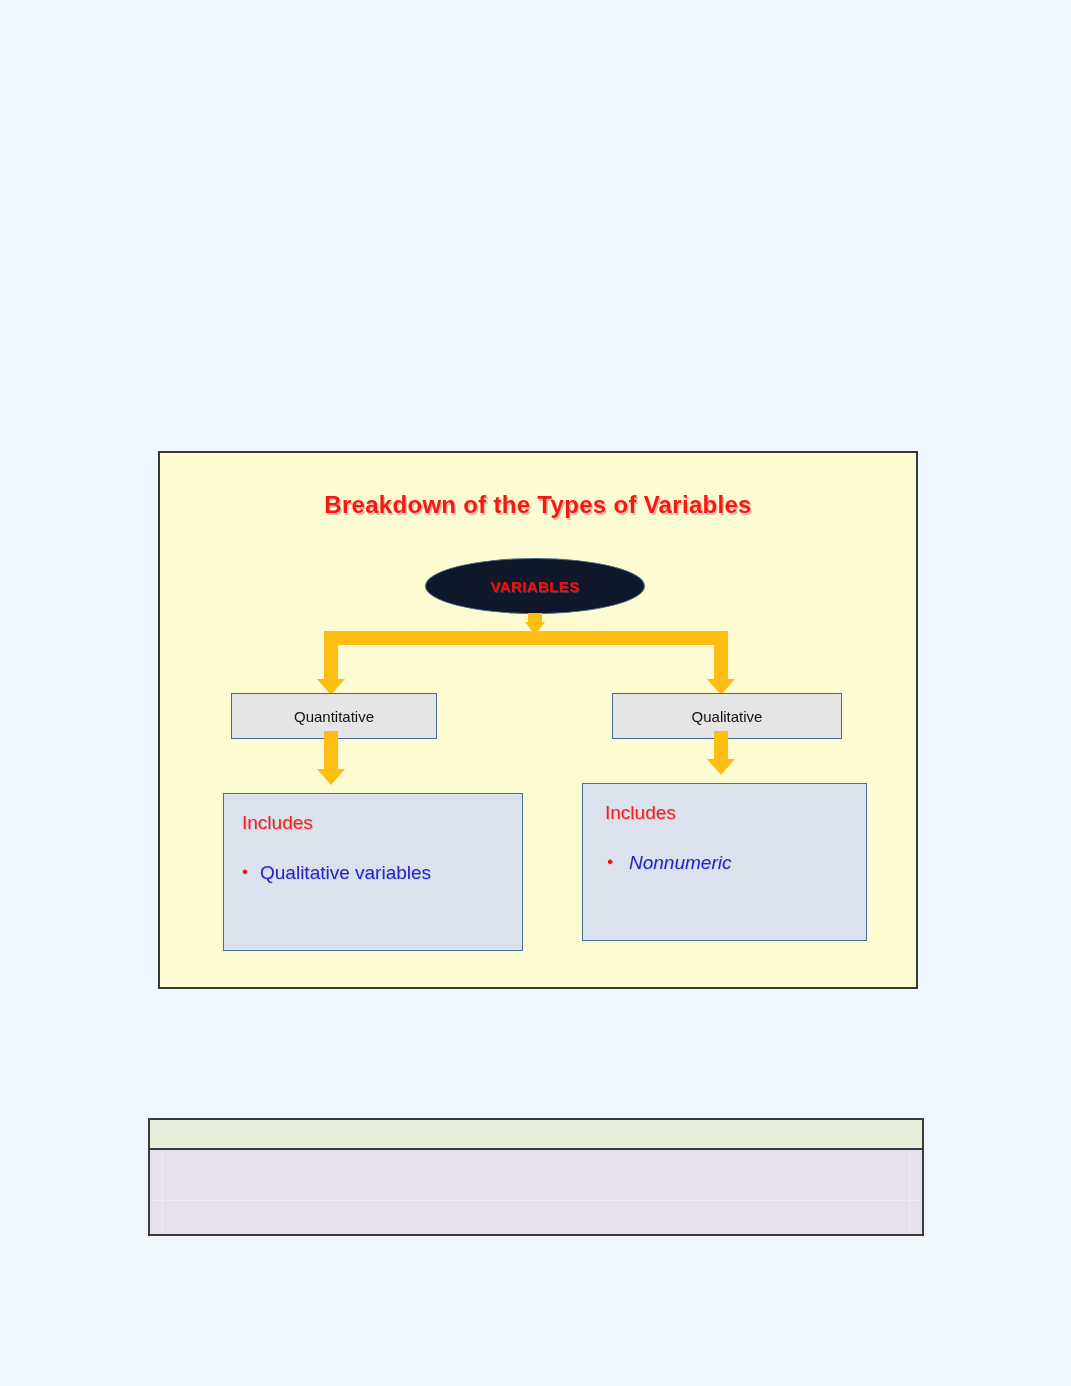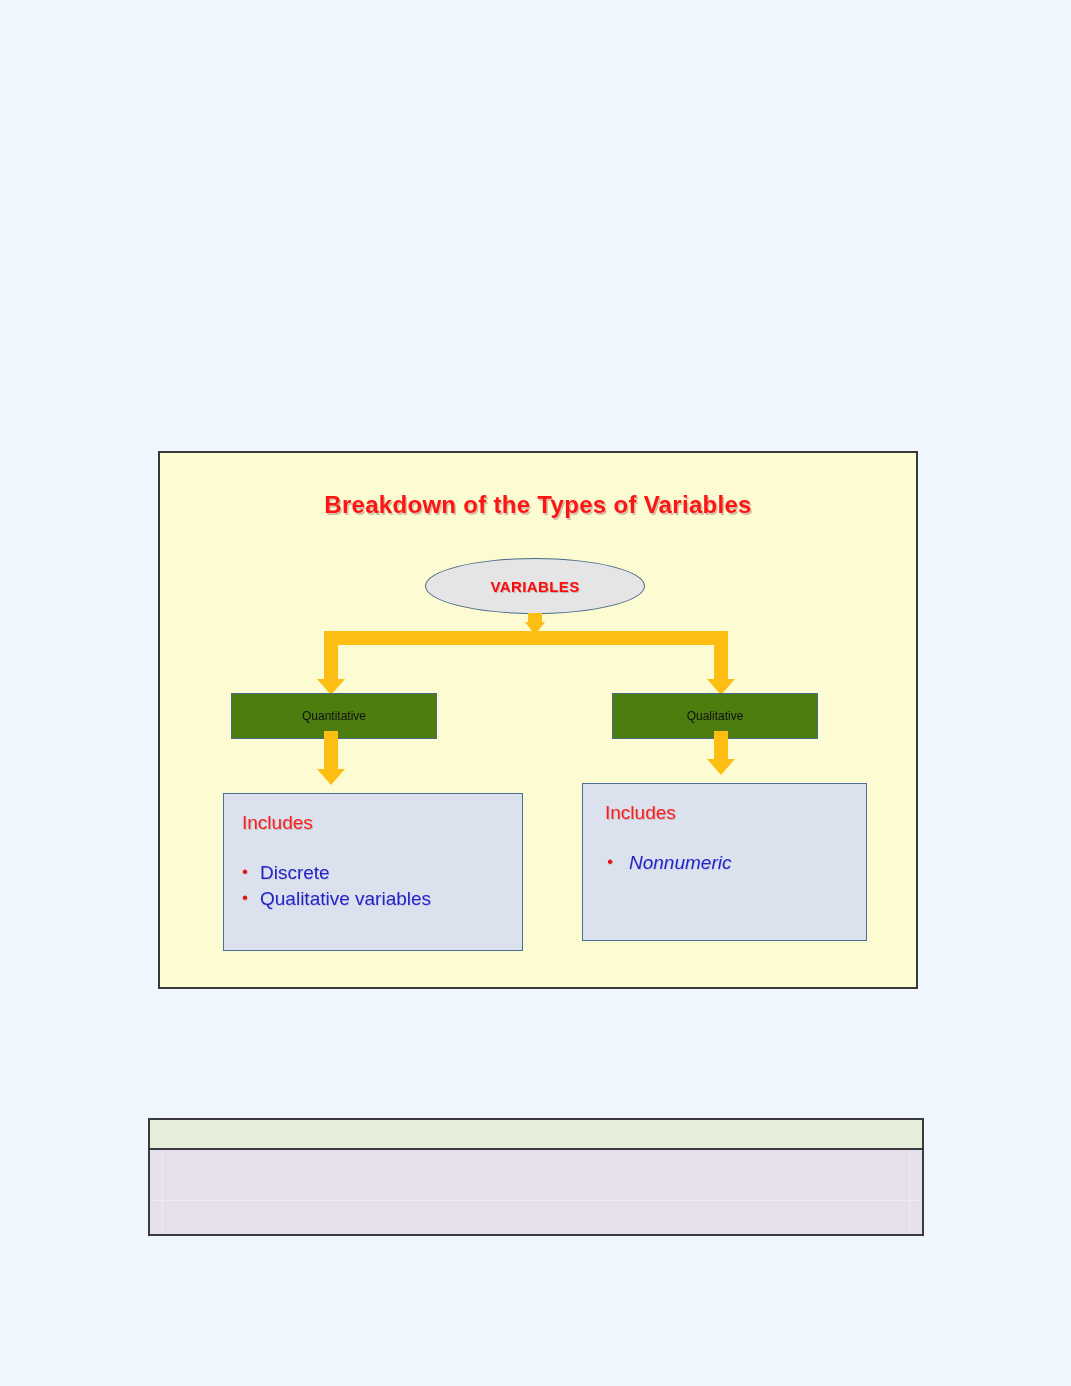--- a/index.html
+++ b/index.html
@@ -43,21 +43,21 @@
     white-space: nowrap;
   }
 
   
   #variables-ellipse {
     position: absolute;
     left: 265px;
     top: 105px;
     width: 220px;
     height: 56px;
-    background: #e5e5e5;
+    background: #0f172a;
     border: 1.6px solid #4a6b8a;
     border-radius: 50%;
     box-sizing: border-box;
     display: flex;
     align-items: center;
     justify-content: center;
   }
   #variables-ellipse .label {
     font-size: 15px;
     font-weight: bold;
@@ -103,31 +103,31 @@
 
   
   #leg-left-2       { left: 164px; top: 278px; width: 14px; height: 42px; }
   #head-left-2      { left: 157px; top: 316px; }
   #leg-right-2      { left: 554px; top: 278px; width: 14px; height: 32px; }
   #head-right-2     { left: 547px; top: 306px; }
 
   
   .cat-box {
     position: absolute;
-    background: #4d7c0f;
+    background: #e5e5e5;
     border: 1.4px solid #44698c;
     box-sizing: border-box;
     display: flex;
     align-items: center;
     justify-content: center;
-    font-size: 12px;
+    font-size: 15px;
     color: #111111;
   }
   #box-quantitative { left: 71px;  top: 240px; width: 206px; height: 46px; }
-  #box-qualitative  { left: 452px; top: 240px; width: 206px; height: 46px; }
+  #box-qualitative  { left: 452px; top: 240px; width: 230px; height: 46px; }
 
   
   .includes-box {
     position: absolute;
     background: #dbe2ee;
     border: 1.4px solid #4a7097;
     box-sizing: border-box;
     padding: 18px 8px 0 18px;
   }
   #includes-quantitative { left: 63px;  top: 340px; width: 300px; height: 158px; }
@@ -238,21 +238,20 @@
   </div>
 
   <div class="conn" id="leg-left-2"></div>
   <div class="arrowhead" id="head-left-2"></div>
   <div class="conn" id="leg-right-2"></div>
   <div class="arrowhead" id="head-right-2"></div>
 
   <div class="includes-box" id="includes-quantitative">
     <div class="includes-heading">Includes</div>
     <ul class="bullet-list">
-      <li>Discrete</li>
       <li>Qualitative variables</li>
     </ul>
   </div>
 
   <div class="includes-box" id="includes-qualitative">
     <div class="includes-heading">Includes</div>
     <ul class="bullet-list">
       <li>Nonnumeric</li>
     </ul>
   </div>

